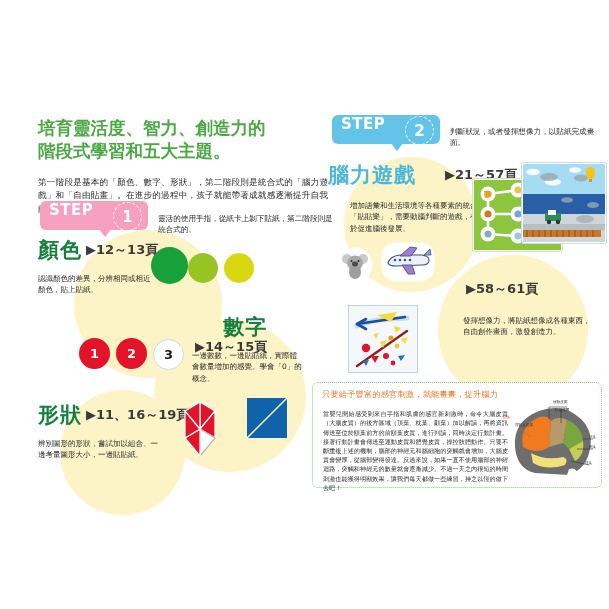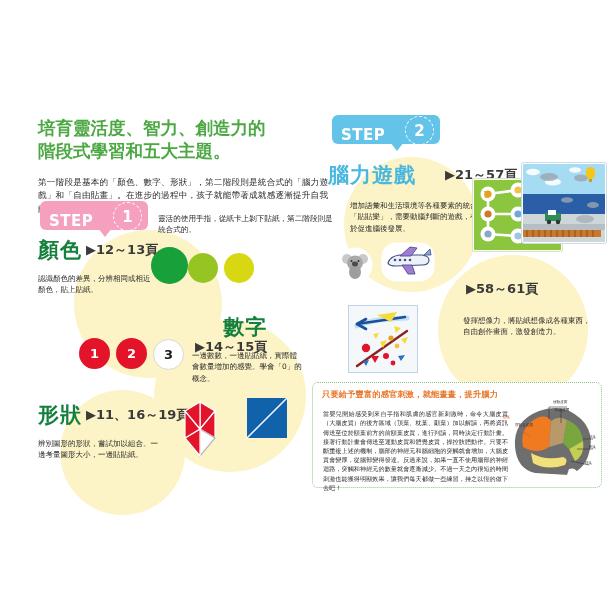--- a/index.html
+++ b/index.html
@@ -22,21 +22,21 @@
   }
   .intro-text{
     position:absolute;left:2px;top:62px;width:292px;
     color:#2b2b2b;font-size:8.6px;line-height:13.5px;letter-spacing:0.2px;
   }
 
   
   .step1-wrap{position:absolute;left:4px;top:96px;width:110px;height:32px;}
   .step-bubble{
     position:relative;width:108px;height:29px;border-radius:6px;
-    display:flex;align-items:flex-end;
+    display:flex;align-items:flex-start;
   }
   .step-bubble.pink{background:#f5a0be;}
   .step-bubble.blue{background:#63c3e8;}
   .step-bubble .tail{
     position:absolute;left:58px;bottom:-7px;width:0;height:0;
     border-left:7px solid transparent;border-right:7px solid transparent;
   }
   .step-bubble.pink .tail{border-top:9px solid #f5a0be;}
   .step-bubble.blue .tail{border-top:9px solid #63c3e8;}
   .step-word{
@@ -105,21 +105,21 @@
     position:absolute;background:#f4f8fb;border:1.5px solid #bcd4e6;
   }
 
   
   .infobox{
     position:absolute;left:312px;top:382px;width:288px;height:104px;
     border:1.4px dotted #8ec68a;border-radius:6px;background:#ffffff;
   }
   .infobox-title{
     position:absolute;left:9px;top:6px;color:#e8762a;font-size:8.2px;
-    font-weight:bold;letter-spacing:.2px;
+    font-weight:normal;letter-spacing:.2px;
   }
   .infobox-body{
     position:absolute;left:10px;top:20px;width:185px;
     font-size:6.1px;line-height:9.2px;color:#2b2b2b;text-align:justify;
   }
   .brain-wrap{position:absolute;right:4px;top:16px;width:92px;height:80px;}
   .brain-lbl{position:absolute;font-size:3.6px;color:#333;white-space:nowrap;}
   .brain-lbl.org{color:#e2552a;}
 </style>
 </head>
@@ -198,20 +198,21 @@
     <div class="blob" style="left:34px;top:52px;width:135px;height:135px;"></div>
     <div class="blob" style="left:128px;top:150px;width:150px;height:150px;"></div>
 
     <div style="position:absolute;left:22px;top:10px;width:110px;height:32px;">
       <div class="step-bubble blue">
         <span class="step-word">STEP</span>
         <span class="step-num">2</span>
         <span class="tail"></span>
       </div>
     </div>
+    <p class="step-desc" style="left:140px;top:13px;width:150px;">判斷狀況，或者發揮想像力，以貼紙完成畫面。</p>
 
     <div class="theme-head" style="left:18px;top:60px;gap:25px;">
       <span class="theme-title blue">腦力遊戲</span>
       <span class="theme-pages">▶21～57頁</span>
     </div>
     <p class="theme-desc" style="left:20px;top:87px;width:135px;margin-left:20px;">增加語彙和生活環境等各種要素的統合式「貼貼樂」，需要動腦判斷的遊戲，有助於促進腦後發展。</p>
 
     <div class="board-green" style="left:163px;top:74px;width:87px;height:70px;">
       <svg width="87" height="70" viewBox="0 0 87 70">
         <g stroke="#ffffff" stroke-width="2.6" fill="none">

